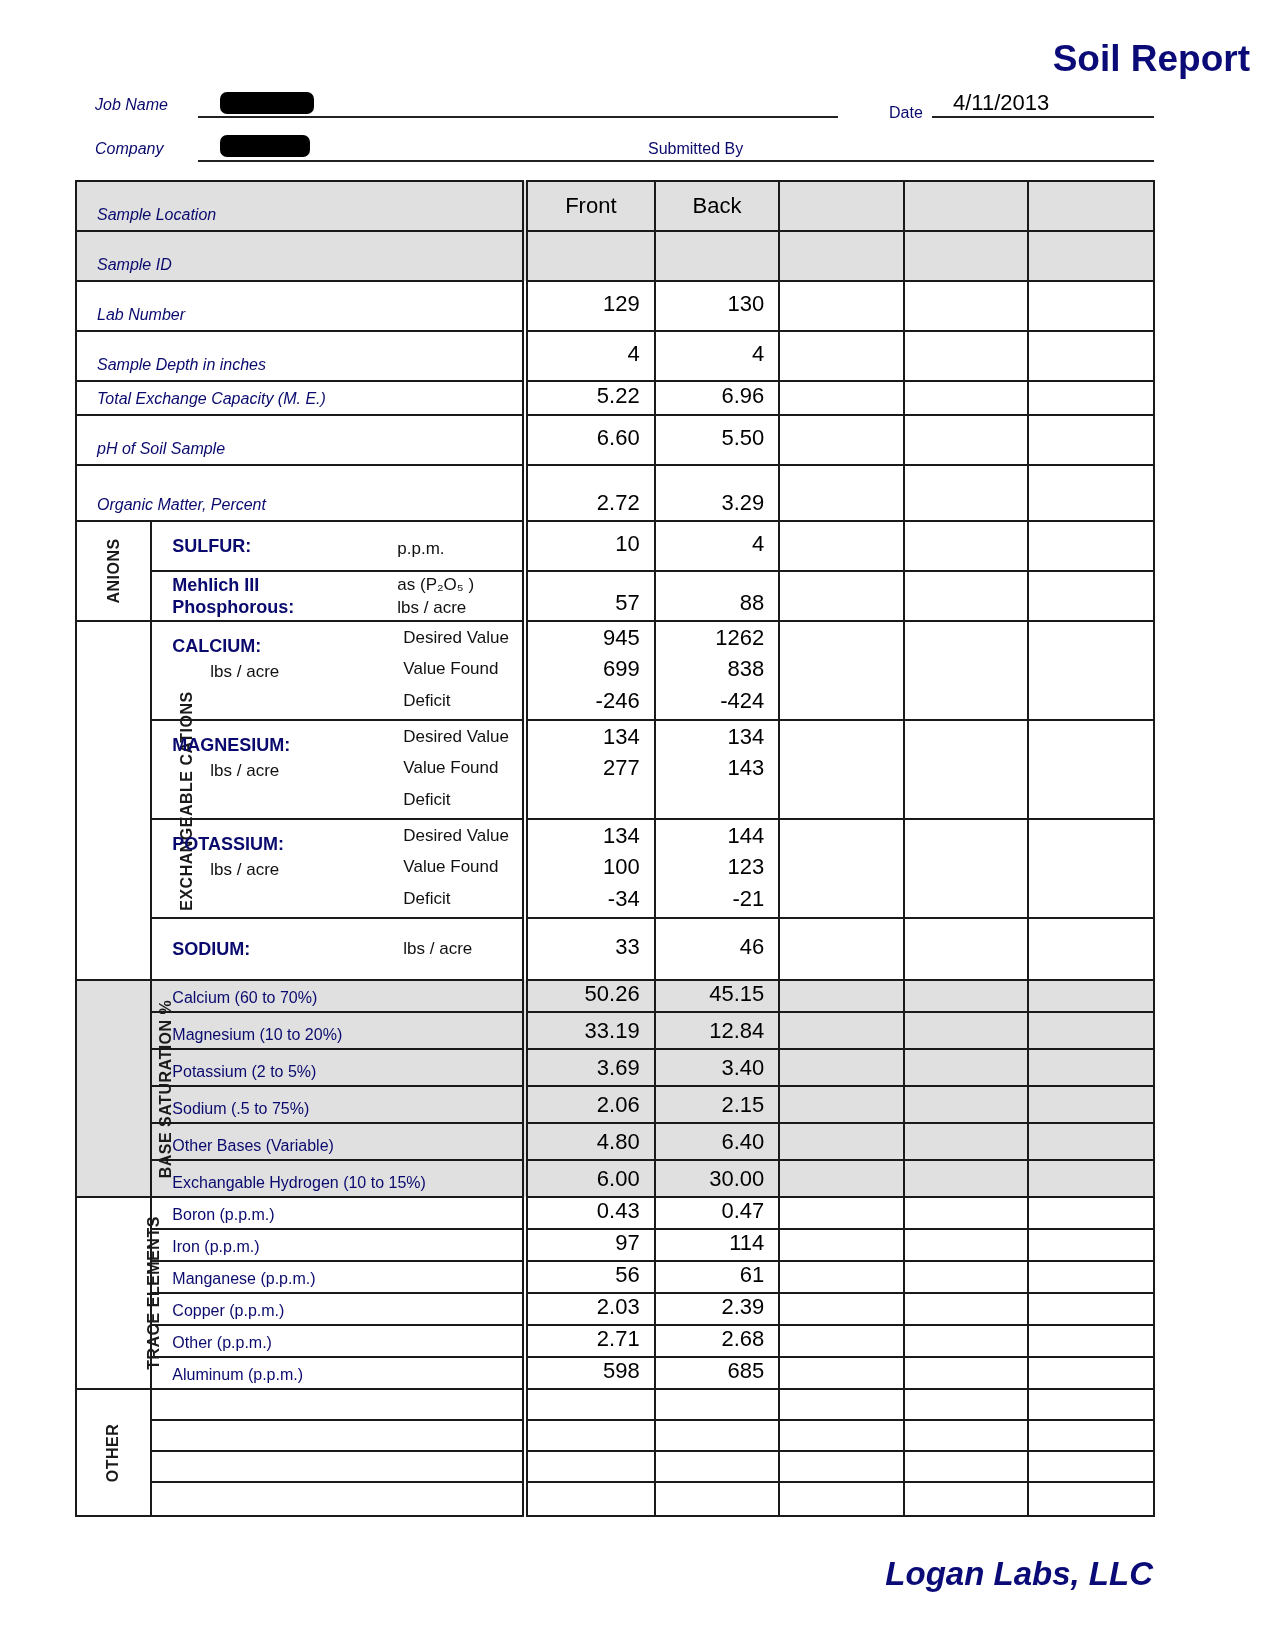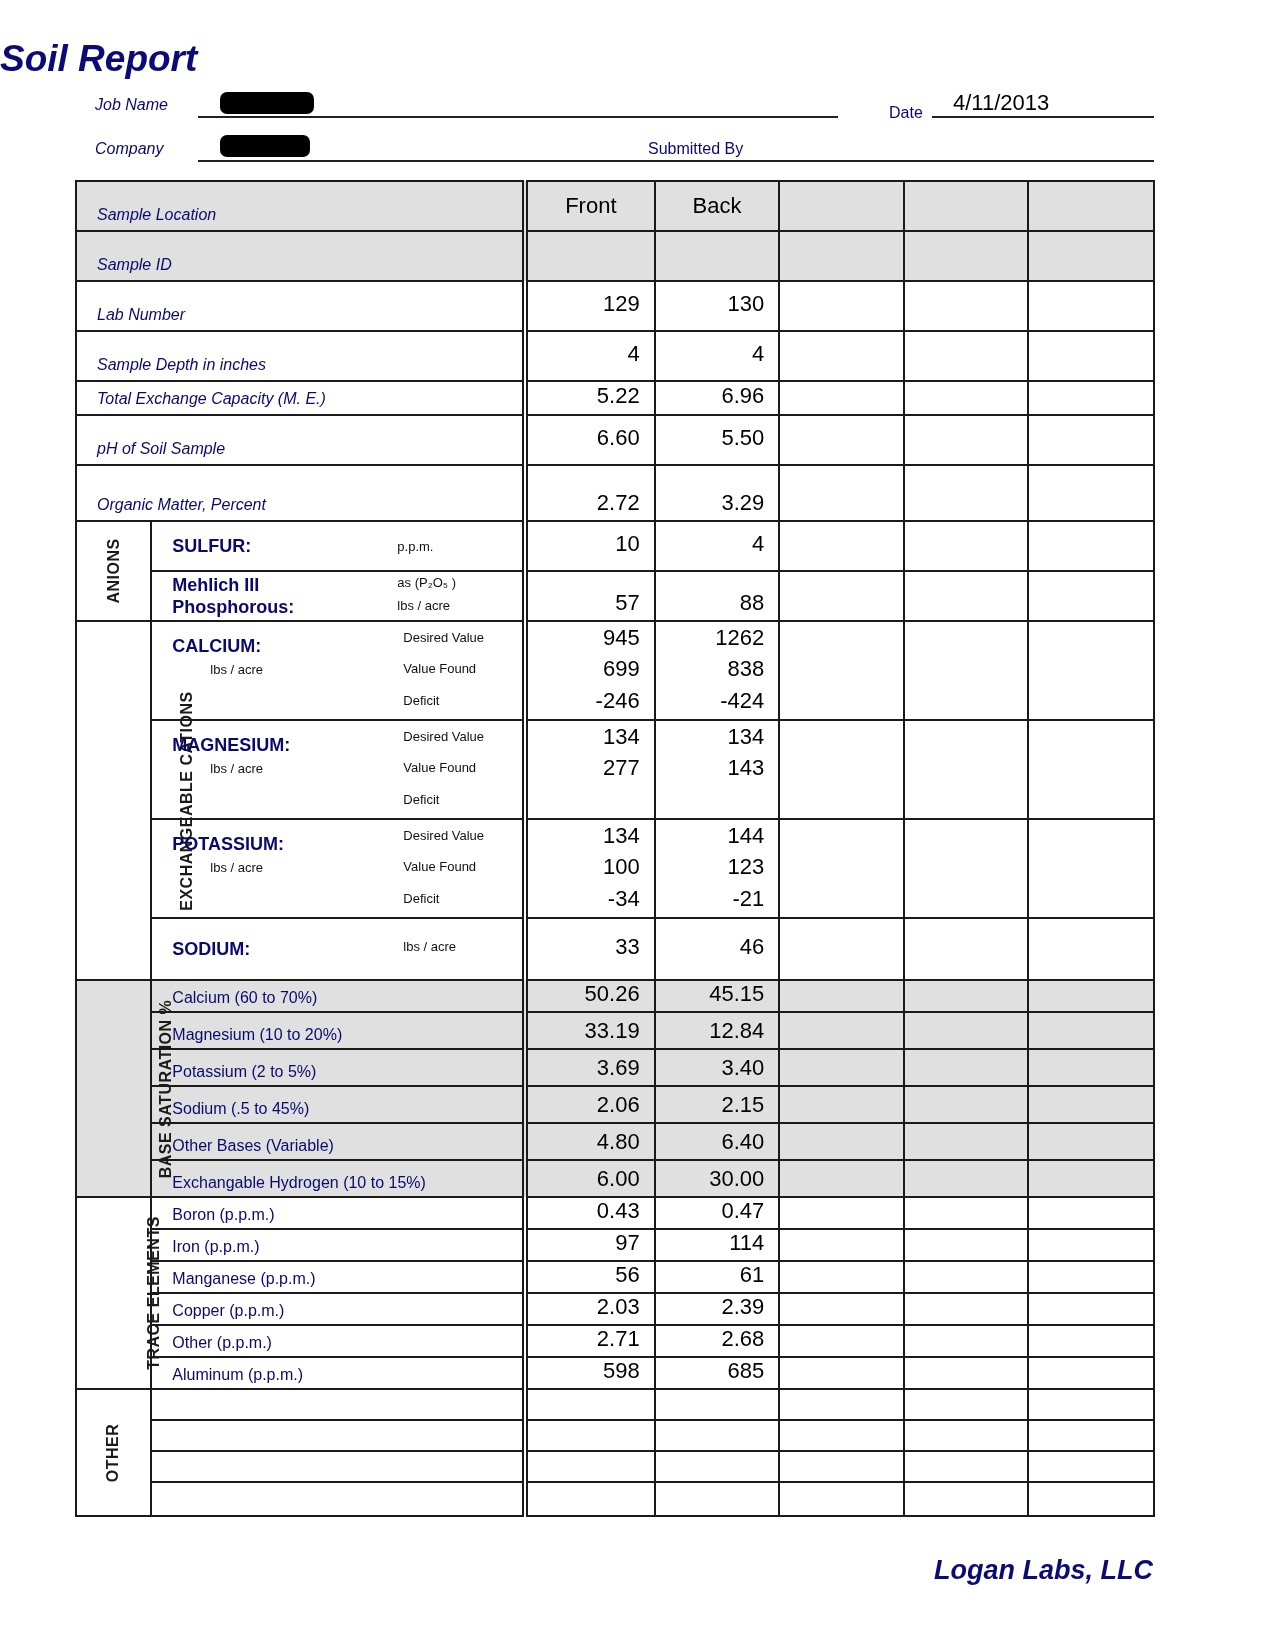--- a/index.html
+++ b/index.html
@@ -1,39 +1,39 @@
 <!DOCTYPE html>
 <html><head>
 <meta charset="utf-8">
 <style>
   * { box-sizing: border-box; margin: 0; padding: 0; }
   html, body { width: 1275px; height: 1650px; background: #fff; }
   body { position: relative; font-family: "Liberation Sans", sans-serif; color: #000; overflow: hidden; }
-  .title { position: absolute; left: 0; width: 1250px; top: 38px; text-align: left; font-size: 37px; font-weight: bold; font-style: italic; color: #0b0b78; }
+  .title { position: absolute; left: 0; width: 1250px; top: 38px; text-align: right; font-size: 37px; font-weight: bold; color: #0b0b78; }
   .hdr-label { position: absolute; font-size: 16px; font-style: italic; color: #0a0a6e; }
   .hdr-line { position: absolute; height: 2px; background: #222; }
   .redact { position: absolute; background: #000; border-radius: 7px; }
   .date-val { position: absolute; font-size: 22px; color: #000; }
   .sub-label { position: absolute; font-size: 16px; color: #0a0a6e; }
 
   table.grid { position: absolute; left: 75px; top: 180px; width: 1080px; border-collapse: collapse; table-layout: fixed; }
   table.grid td { border: 2px solid #1a1a1a; padding: 0; vertical-align: bottom; }
   td.dbl { border-right: 6px double #1a1a1a !important; }
   .gray { background: #e0e0e0; }
   .lbl-it { font-style: italic; font-size: 16px; color: #0a0a6e; padding: 0 0 6px 20px !important; }
   .num { text-align: right; font-size: 22px; padding: 0 14px 4px 0 !important; }
   .colhead { text-align: center; font-size: 22px; vertical-align: middle !important; }
   .side { text-align: center; vertical-align: middle !important; }
   .side span { display: inline-block; transform: rotate(-90deg); white-space: nowrap; font-weight: bold; font-size: 16px; color: #1a1a1a; letter-spacing: 0.5px; }
   .el { font-weight: bold; font-size: 18px; color: #0a0a6e; }
-  .unit { font-size: 13px; color: #111; }
+  .unit { font-size: 17px; color: #111; }
   .cat-lbl { font-size: 16px; color: #0a0a6e; padding: 0 0 4px 20px !important; }
   .stack { display: flex; flex-direction: column; justify-content: space-around; height: 100%; }
   .stack div { line-height: 30px; }
-  .logo { position: absolute; right: 122px; top: 1555px; font-size: 27px; font-weight: bold; font-style: italic; color: #0b0b78; }
+  .logo { position: absolute; right: 122px; top: 1555px; font-size: 33px; font-weight: bold; font-style: italic; color: #0b0b78; }
 </style>
 </head>
 <body>
 
 <div class="title">Soil Report</div>
 
 <div class="hdr-label" style="left:95px; top:96px;">Job Name</div>
 <div class="redact" style="left:220px; top:92px; width:94px; height:22px;"></div>
 <div class="hdr-line" style="left:198px; top:116px; width:640px;"></div>
 
@@ -257,21 +257,21 @@
   </tr>
   <tr class="gray" style="height:37px">
     <td class="cat-lbl dbl">Potassium (2 to 5%)</td>
     <td class="num">3.69</td>
     <td class="num">3.40</td>
     <td></td>
         <td></td>
         <td></td>
   </tr>
   <tr class="gray" style="height:37px">
-    <td class="cat-lbl dbl">Sodium (.5 to 45%)</td>
+    <td class="cat-lbl dbl">Sodium (.5 to 75%)</td>
     <td class="num">2.06</td>
     <td class="num">2.15</td>
     <td></td>
         <td></td>
         <td></td>
   </tr>
   <tr class="gray" style="height:37px">
     <td class="cat-lbl dbl">Other Bases (Variable)</td>
     <td class="num">4.80</td>
     <td class="num">6.40</td>

